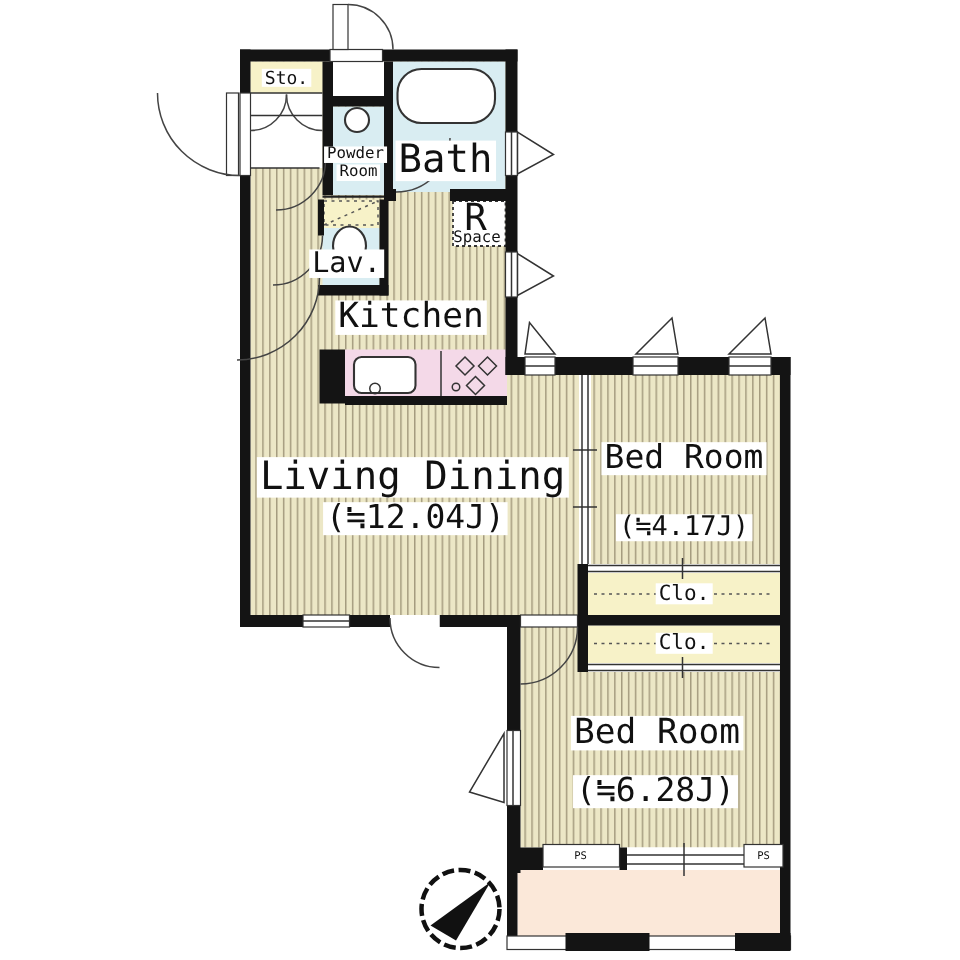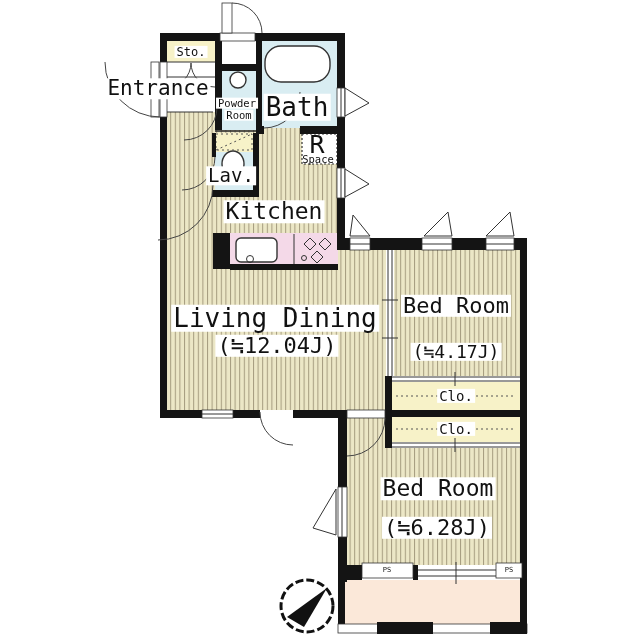--- a/index.html
+++ b/index.html
@@ -221,21 +221,20 @@
     <polygon class="tri" points="336,489 336,535 313,528"></polygon>
   </g>
 
   <g>
     <circle cx="307" cy="606" r="26" fill="#fff" stroke="#111" stroke-width="3" stroke-dasharray="8 3"></circle>
     <polygon points="287,617 327,588 304,627" fill="#111"></polygon>
   </g>
 </svg>
 
 <div class="lbl" style="left:191px;top:52px;font-size:12px">Sto.</div>
-<div class="lbl" style="left:158px;top:89px;font-size:21px">Entrance</div>
 <div class="lbl" style="left:237px;top:103px;font-size:10.5px">Powder</div>
 <div class="lbl" style="left:239px;top:115px;font-size:10.5px">Room</div>
 <div class="lbl" style="left:297px;top:107px;font-size:26px">Bath</div>
 <div class="lbl" style="left:231px;top:176px;font-size:19px">Lav.</div>
 <div class="lbl" style="left:317px;top:145px;font-size:25px;background:transparent">R</div>
 <div class="lbl" style="left:318px;top:159px;font-size:10.5px;background:transparent">Space</div>
 <div class="lbl" style="left:275px;top:318px;font-size:26px">Living Dining</div>
 <div class="lbl" style="left:274px;top:212px;font-size:23px">Kitchen</div>
 <div class="lbl" style="left:277px;top:346px;font-size:22px">(≒12.04J)</div>
 <div class="lbl" style="left:456px;top:306px;font-size:22px">Bed Room</div>

